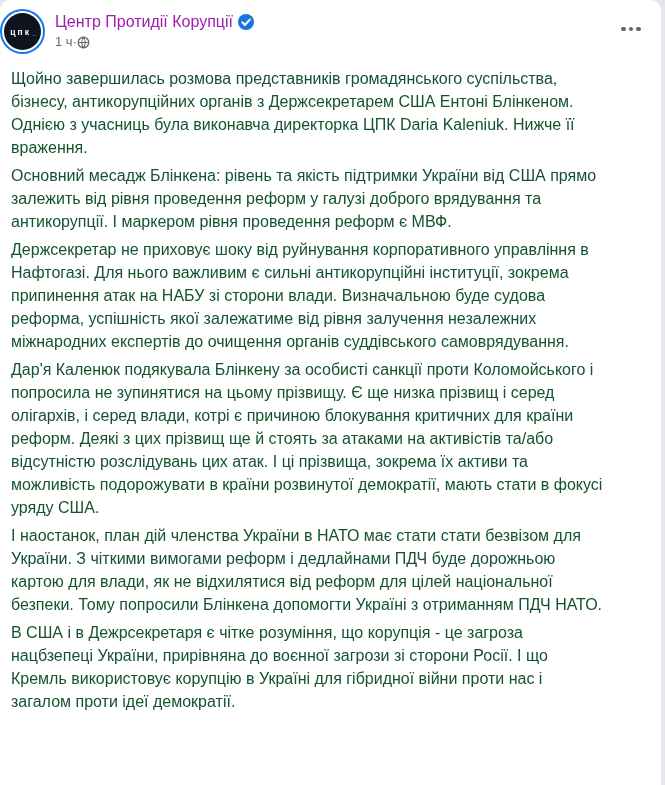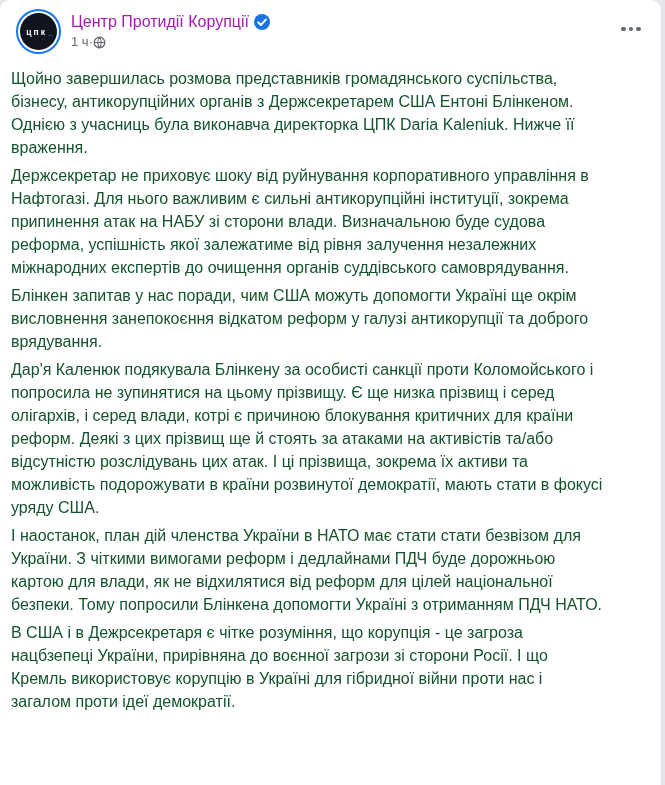--- a/index.html
+++ b/index.html
@@ -18,21 +18,21 @@
     width: 661px;
     height: 785px;
     background: #ffffff;
     border-radius: 10px 10px 0 0;
     box-sizing: border-box;
   }
   .header {
     position: relative;
     display: flex;
     align-items: flex-start;
-    padding: 9px 12px 0 16px;
+    padding: 9px 12px 0 0;
     text-align: right;
   }
   .avatar-ring {
     width: 39px;
     height: 39px;
     border: 2px solid #1877f2;
     border-radius: 50%;
     padding: 1px;
     box-sizing: content-box;
     display: flex;
@@ -152,28 +152,28 @@
       <span class="dot"></span>
     </div>
 
   </div>
 
   <div class="post-body">
     <div class="para">Щойно завершилась розмова представників громадянського суспільства,
 бізнесу, антикорупційних органів з Держсекретарем США Ентоні Блінкеном.
 Однією з учасниць була виконавча директорка ЦПК Daria Kaleniuk. Нижче її
 враження.</div>
+    <div class="para">Основний месадж Блінкена: рівень та якість підтримки України від США прямо
+залежить від рівня проведення реформ у галузі доброго врядування та
+антикорупції. І маркером рівня проведення реформ є МВФ.</div>
     <div class="para">Держсекретар не приховує шоку від руйнування корпоративного управління в
 Нафтогазі. Для нього важливим є сильні антикорупційні інституції, зокрема
 припинення атак на НАБУ зі сторони влади. Визначальною буде судова
 реформа, успішність якої залежатиме від рівня залучення незалежних
 міжнародних експертів до очищення органів суддівського самоврядування.</div>
-    <div class="para">Блінкен запитав у нас поради, чим США можуть допомогти Україні ще окрім
-висловнення занепокоєння відкатом реформ у галузі антикорупції та доброго
-врядування.</div>
     <div class="para">Дар'я Каленюк подякувала Блінкену за особисті санкції проти Коломойського і
 попросила не зупинятися на цьому прізвищу. Є ще низка прізвищ і серед
 олігархів, і серед влади, котрі є причиною блокування критичних для країни
 реформ. Деякі з цих прізвищ ще й стоять за атаками на активістів та/або
 відсутністю розслідувань цих атак. І ці прізвища, зокрема їх активи та
 можливість подорожувати в країни розвинутої демократії, мають стати в фокусі
 уряду США.</div>
     <div class="para">І наостанок, план дій членства України в НАТО має стати стати безвізом для
 України. З чіткими вимогами реформ і дедлайнами ПДЧ буде дорожньою
 картою для влади, як не відхилятися від реформ для цілей національної

